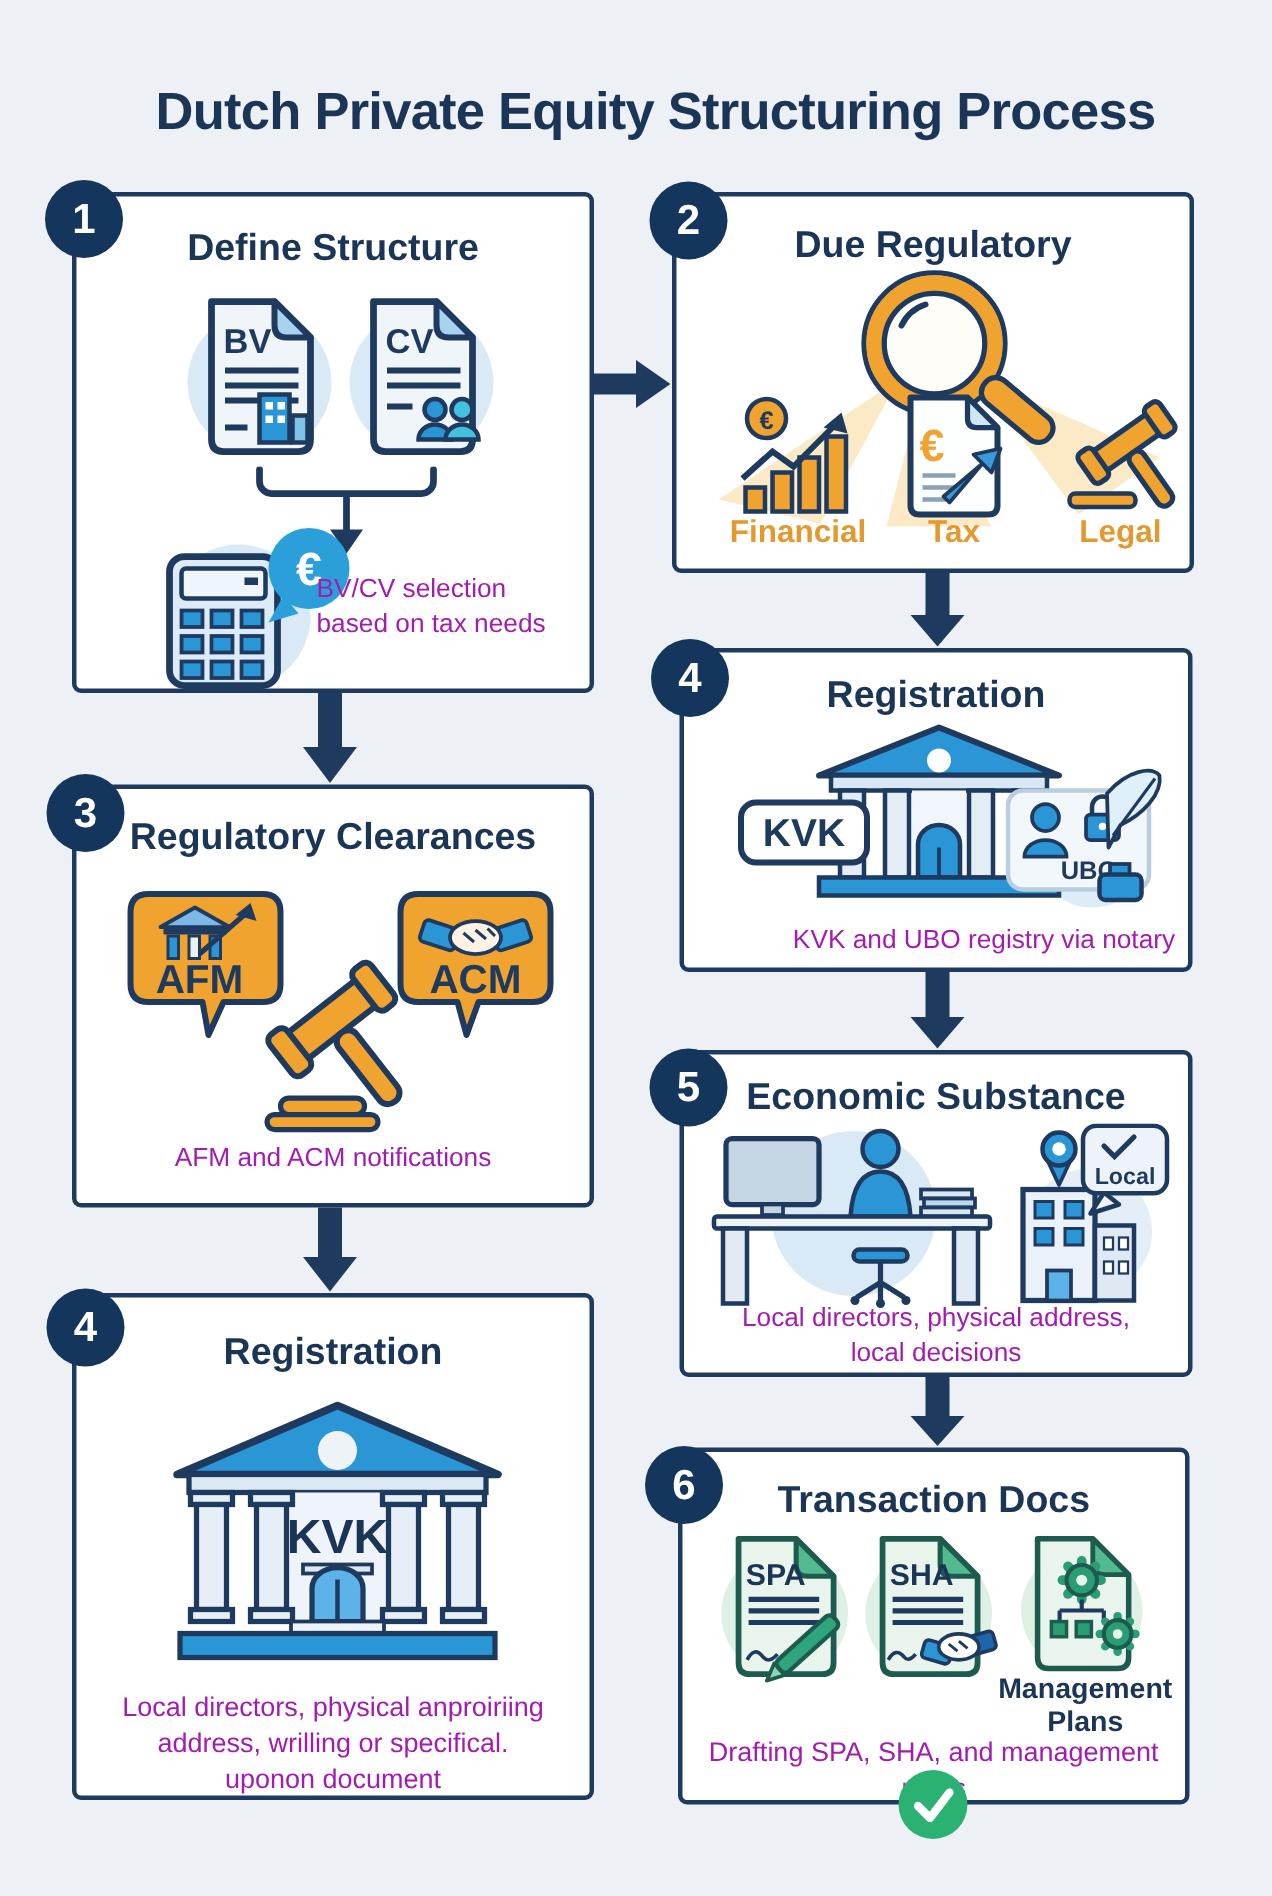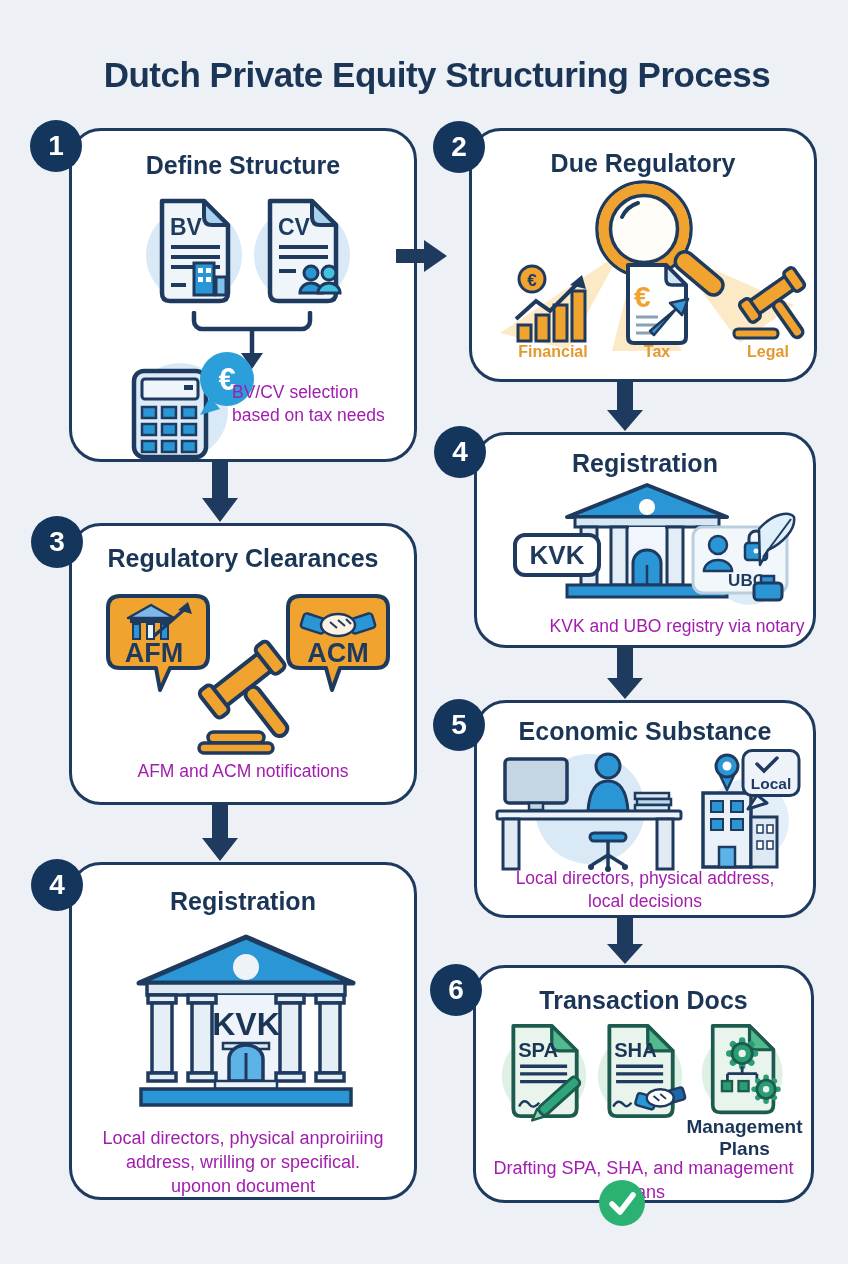--- a/index.html
+++ b/index.html
@@ -7,37 +7,37 @@
     width:848px;height:1264px;position:relative;overflow:hidden;
     background:#edf1f6;
     font-family:"Liberation Sans","DejaVu Sans",sans-serif;
   }
   .main-title{
     position:absolute;top:42px;left:0;width:100%;text-align:center;
     font-size:35px;font-weight:bold;color:#1b3557;letter-spacing:-0.5px;margin:13px;
   }
   .box{
     position:absolute;background:#ffffff;border:3.5px solid #1e3a5f;
-    border-radius:32px;z-index:2;box-sizing:border-box;margin-left:21px;
+    border-radius:6px;z-index:2;box-sizing:border-box;
   }
   .badge{
     position:absolute;width:52px;height:52px;border-radius:50%;
     background:#14355c;color:#ffffff;display:flex;align-items:center;justify-content:center;
     font-size:28px;font-weight:bold;z-index:6;
   }
   .box-title{
     position:absolute;left:0;width:100%;text-align:center;
     font-size:25px;font-weight:bold;color:#1b3557;
   }
   .caption{
     position:absolute;text-align:center;color:#a21caf;
     font-size:17.5px;line-height:1.33;white-space:pre-line;
   }
   .icon-label{
-    position:absolute;text-align:center;font-weight:bold;color:#e3992e;font-size:16px;
+    position:absolute;text-align:center;font-weight:bold;color:#e3992e;font-size:21px;
   }
   .mgmt-label{
     position:absolute;text-align:center;font-weight:bold;color:#1b3557;
     font-size:19px;line-height:1.15;white-space:pre-line;
   }
   .arrows{position:absolute;left:0;top:0;width:848px;height:1264px;pointer-events:none;z-index:4;}
   svg{display:block;}
   .abs{position:absolute;}
   .check-circle{
     position:absolute;width:46px;height:46px;border-radius:50%;

